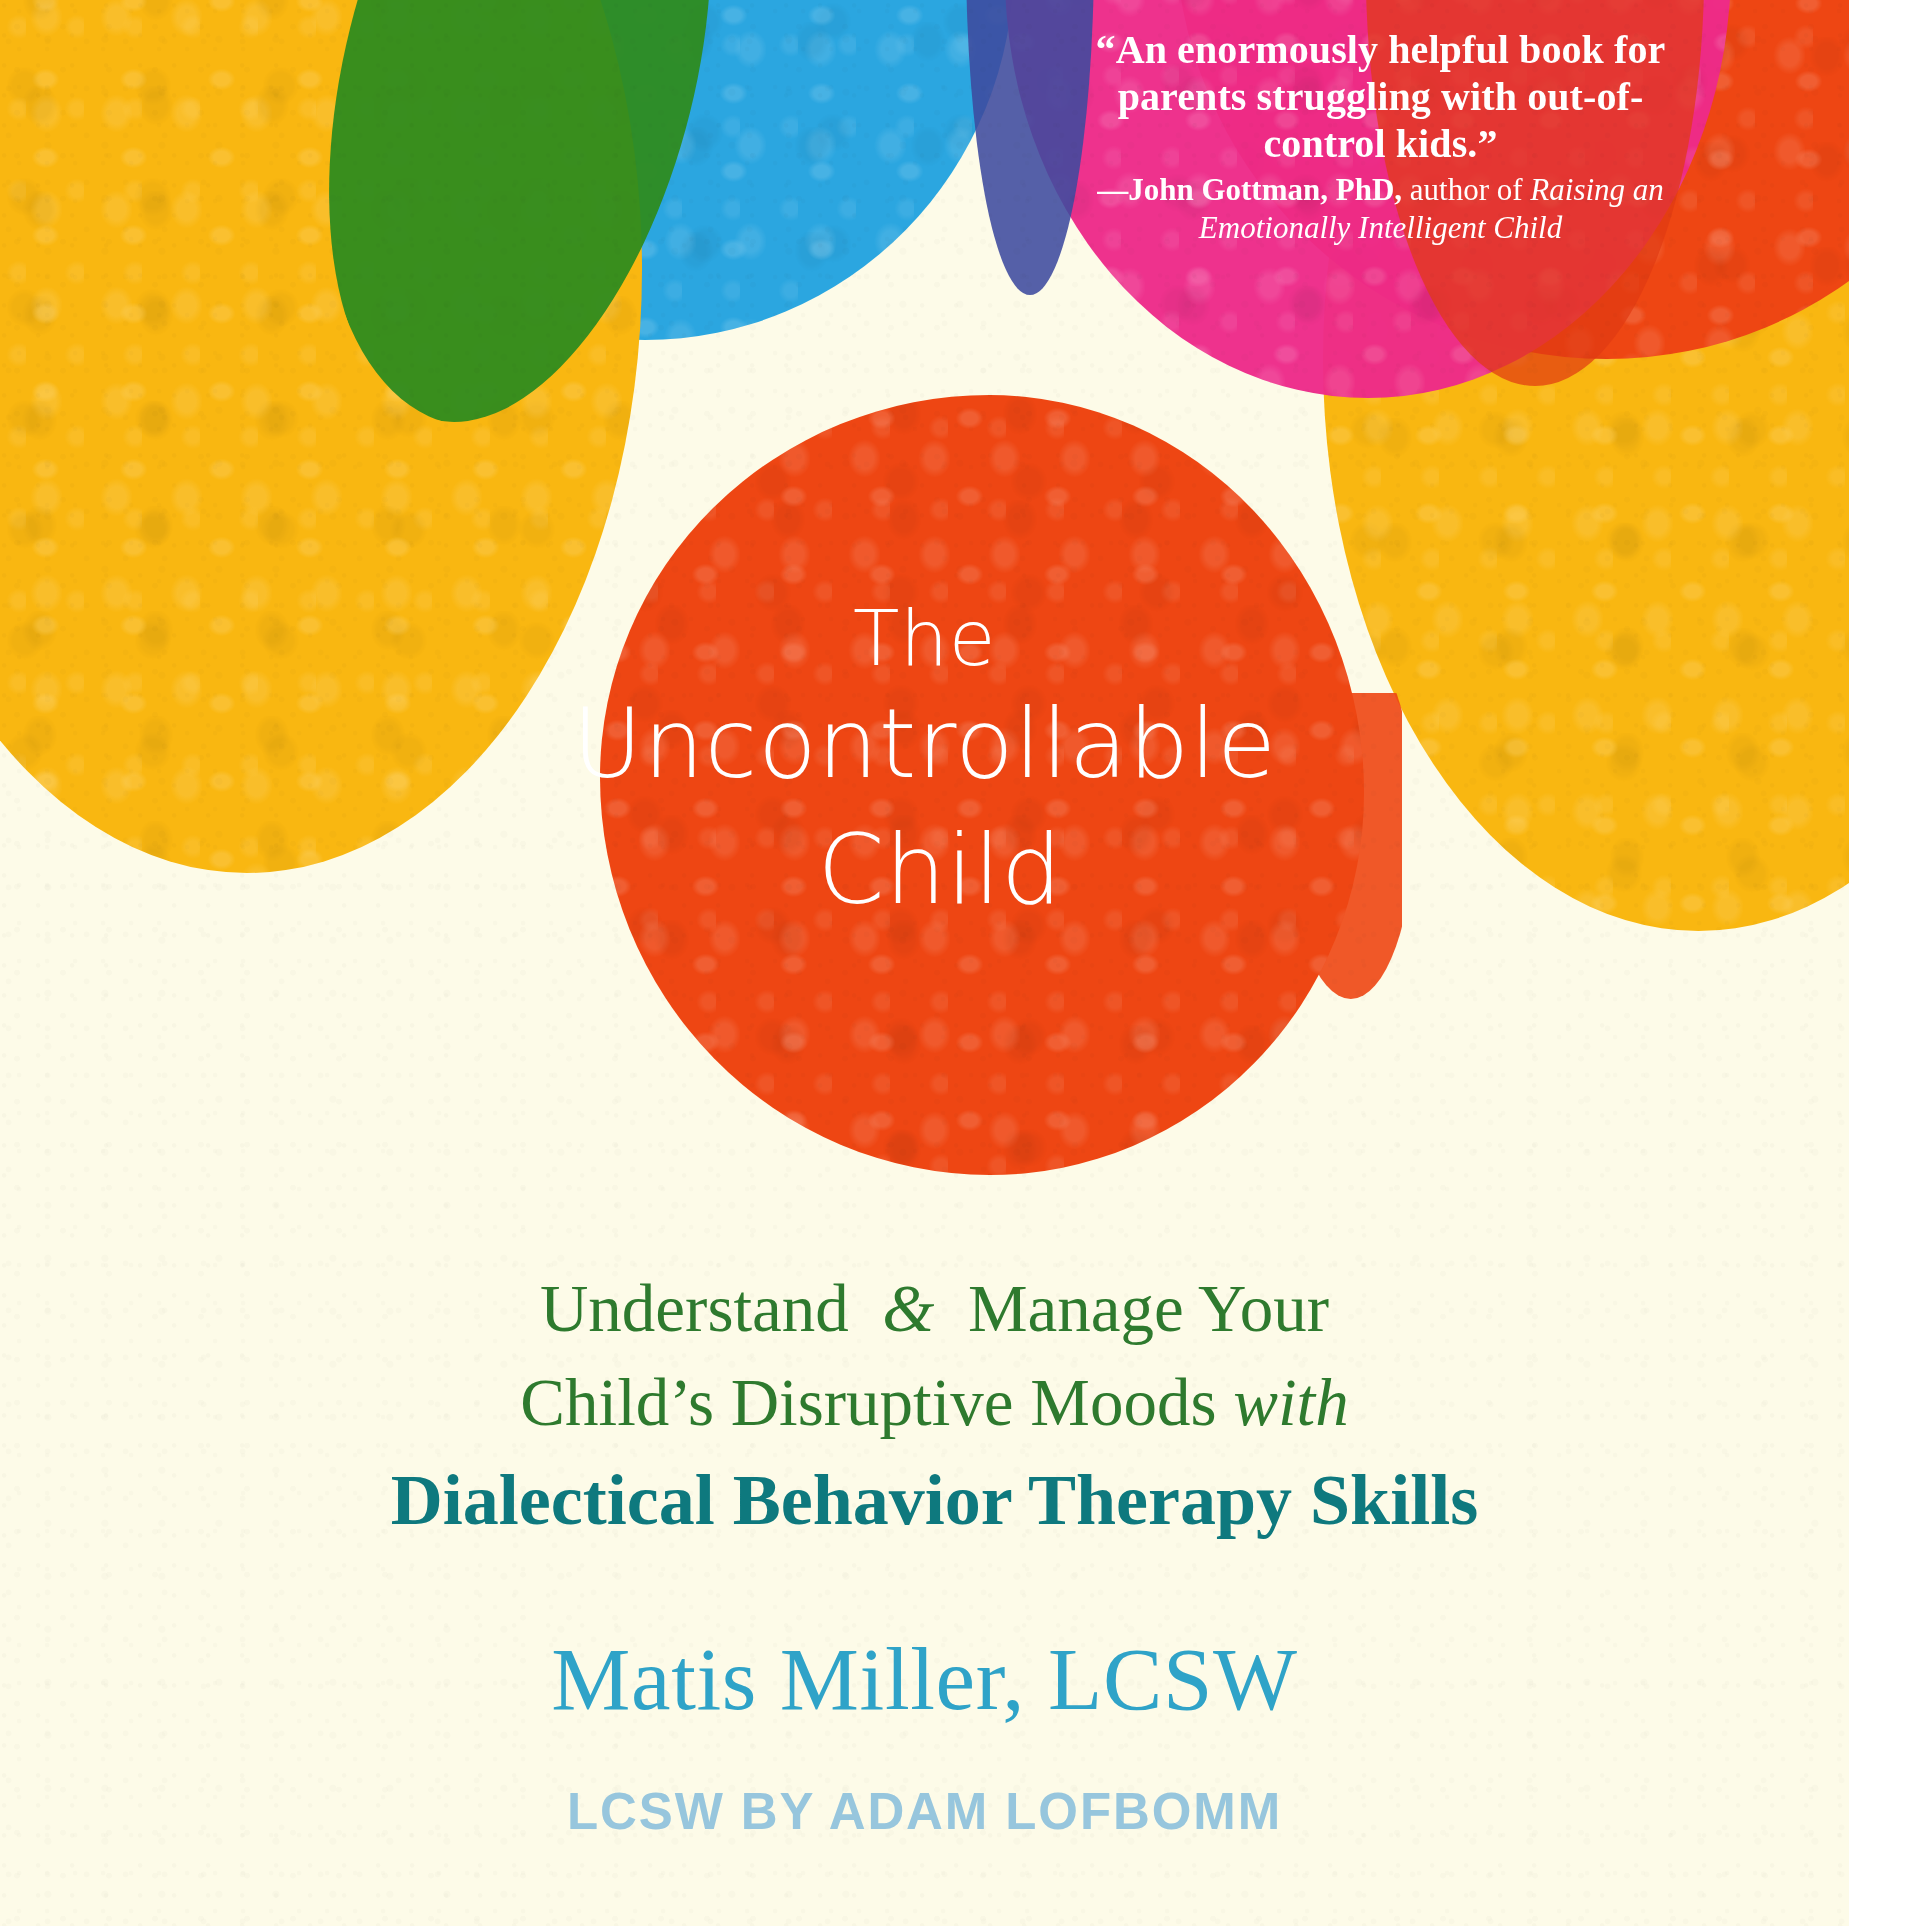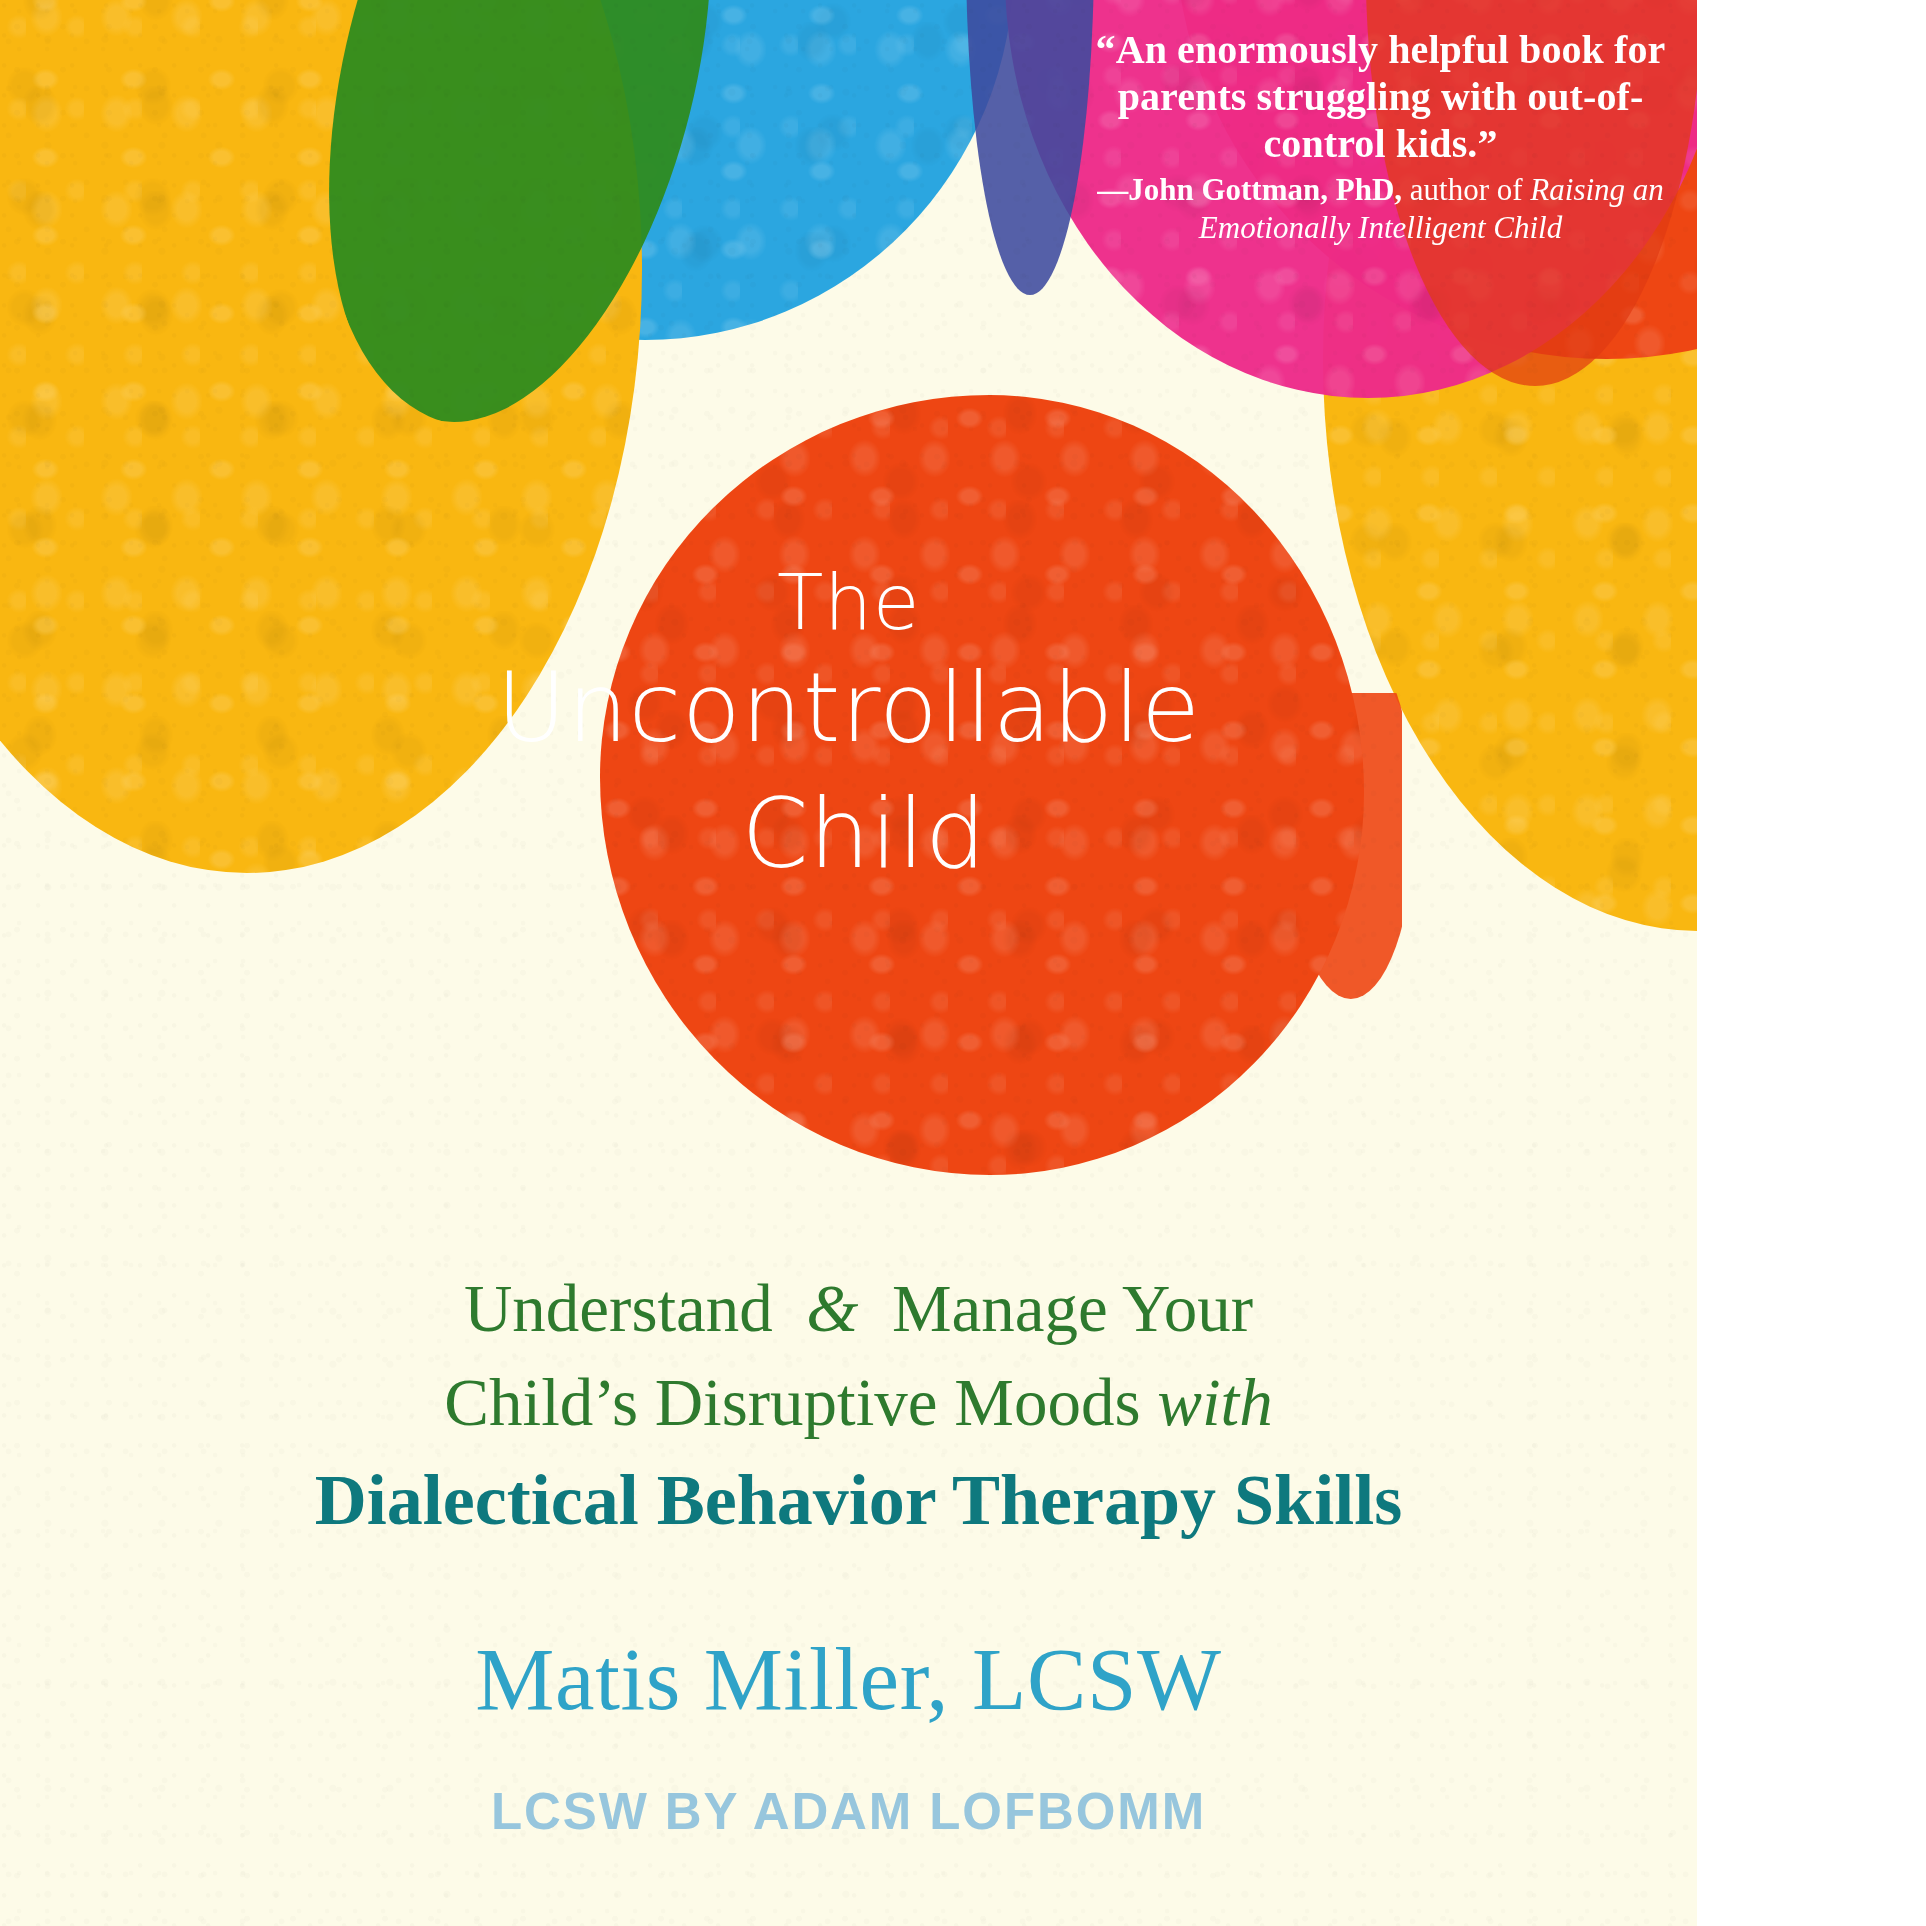--- a/index.html
+++ b/index.html
@@ -2,21 +2,21 @@
 <html style="font-size:10.3px"><head>
 <meta charset="utf-8">
 <style>
   html, body {
     margin: 0;
     padding: 0;
     background: #ffffff;
   }
   #cover {
     position: relative;
-    width: 1697px;
+    width: 1849px;
     height: 1926px;
     overflow: hidden;
     background: #fdfbe8;
     font-family: "Liberation Serif", serif;
   }
 
   
   .art {
     position: absolute;
     inset: 0;
@@ -86,21 +86,21 @@
     left: 0; right: 0;
     top: 565px;
     text-align: center;
     color: #ffffff;
     font-family: "DejaVu Sans", sans-serif;
     font-weight: 300;
     z-index: 6;
     line-height: 1.0;
     letter-spacing: 0.6px;
   }
-  .title .t-the  { display:block; font-size: 76px; margin-bottom: 19px; }
+  .title .t-the  { display:block; font-size: 76px; margin-bottom: 19px; margin-top: 36px; }
   .title .t-main { display:block; font-size: 96px; margin-bottom: 29.5px; }
   .title .t-sub  { display:block; font-size: 96px; padding-left: 31px; }
 
   .subtitle {
     position: absolute;
     left: 0; right: 0;
     top: 1262px;
     text-align: center;
     font-family: "Liberation Serif", serif;
     z-index: 6;

